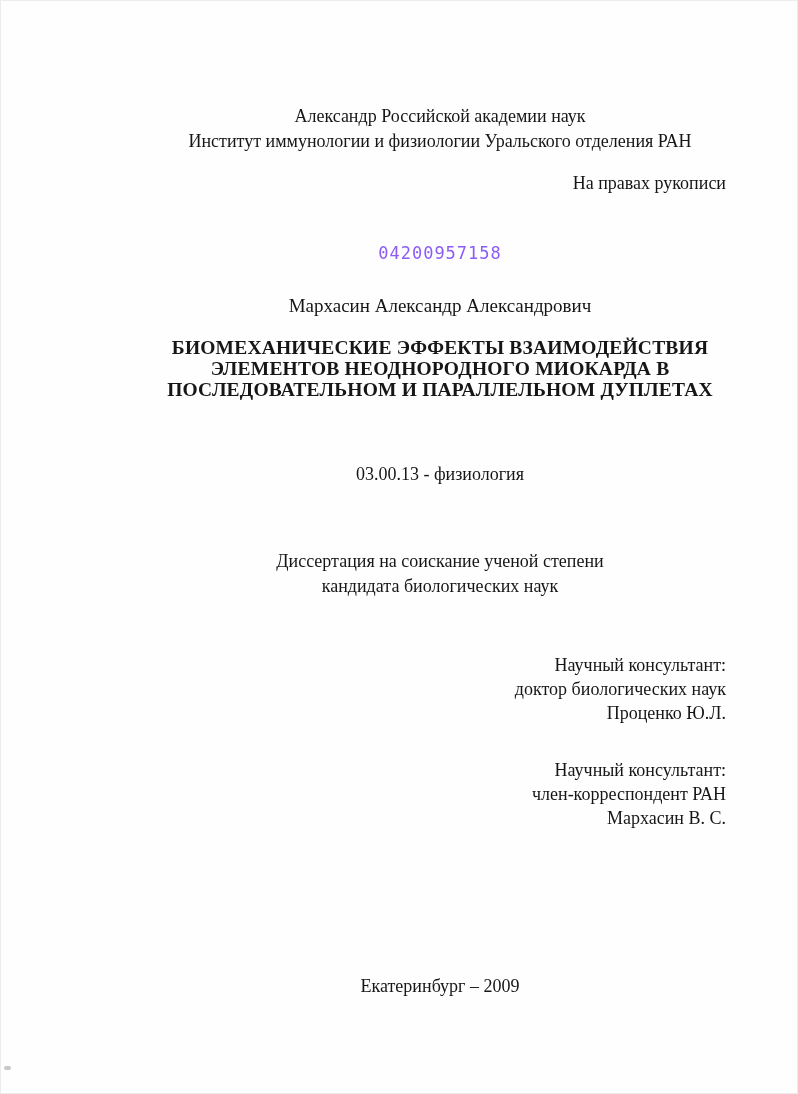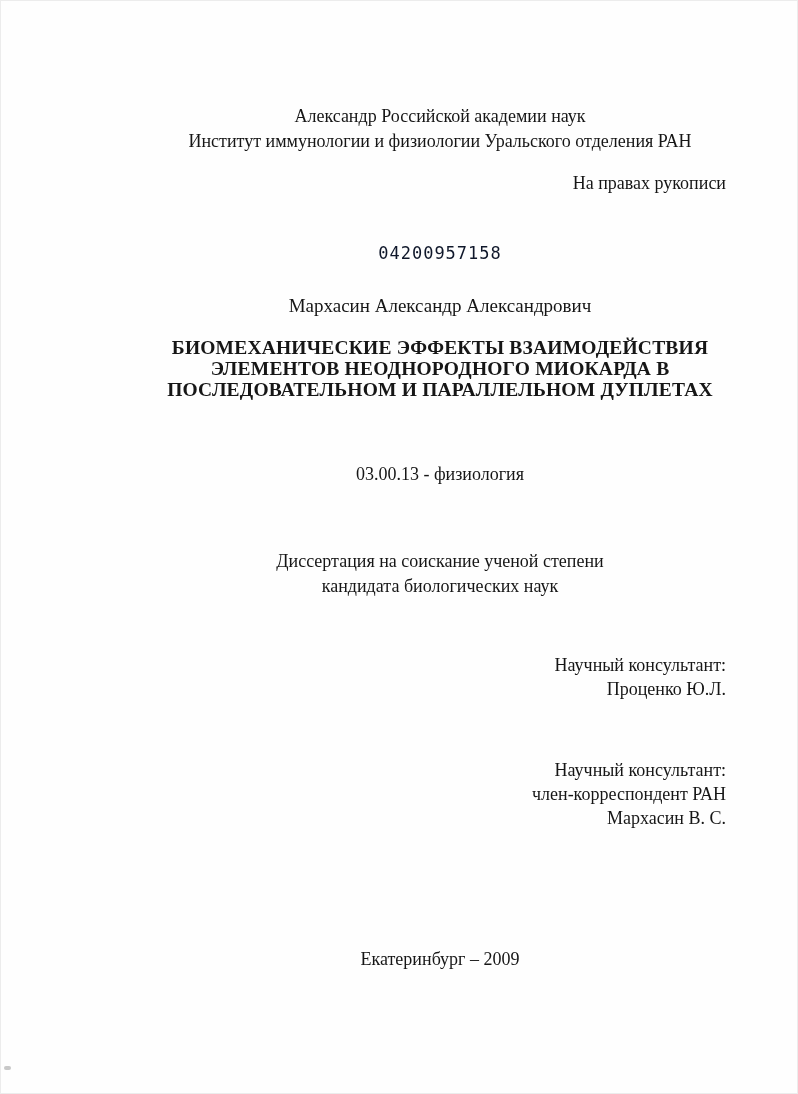--- a/index.html
+++ b/index.html
@@ -34,21 +34,21 @@
   .manuscript-note {
     top: 172px;
     font-size: 18px;
     line-height: 22px;
   }
   .reg-number {
     top: 243px;
     font-family: "DejaVu Sans Mono", monospace;
     font-size: 17px;
     letter-spacing: 1px;
-    color: #0f172a;
+    color: #8b5cf6;
   }
   .author {
     top: 295px;
     font-size: 19px;
   }
   .title {
     top: 337px;
     font-size: 19.5px;
     font-weight: bold;
     line-height: 21px;
@@ -68,21 +68,21 @@
     font-size: 18px;
     line-height: 24px;
   }
   .consultant-block {
     top: 742px;
     font-size: 18px;
     line-height: 24px;
     margin-top: 16px;
   }
   .city-year {
-    top: 949px;
+    top: 976px;
     font-size: 18px;
   }
   .scan-artifact {
     position: absolute;
     left: 4px;
     top: 1066px;
     width: 7px;
     height: 4px;
     background: #9a9a9a;
     border-radius: 2px;
@@ -113,20 +113,21 @@
 
   <div class="abs centered specialty">03.00.13 - физиология</div>
 
   <div class="abs centered thesis-type">
     <div>Диссертация на соискание ученой степени</div>
     <div>кандидата биологических наук</div>
   </div>
 
   <div class="abs right supervisor-block">
     <div>Научный консультант:</div>
+    <div>доктор биологических наук</div>
     <div>Проценко Ю.Л.</div>
   </div>
 
   <div class="abs right consultant-block">
     <div>Научный консультант:</div>
     <div>член-корреспондент РАН</div>
     <div>Мархасин В. С.</div>
   </div>
 
   <div class="abs centered city-year">Екатеринбург – 2009</div>

